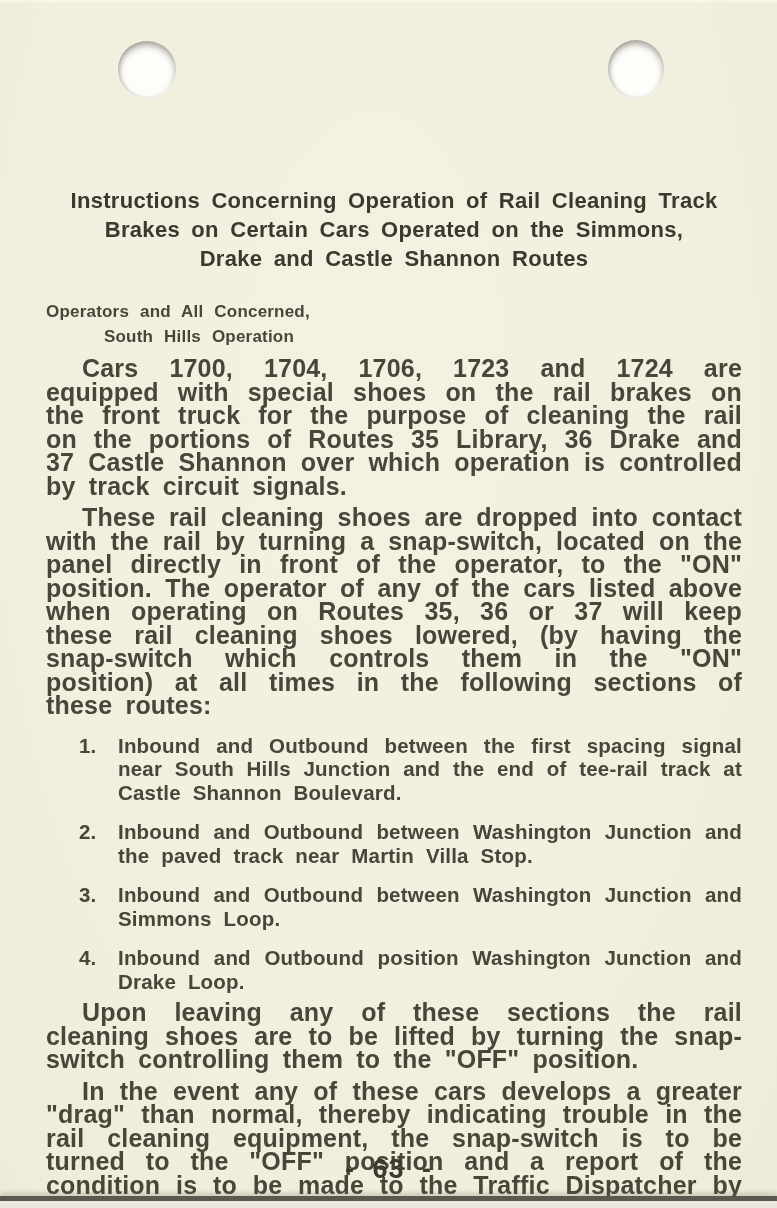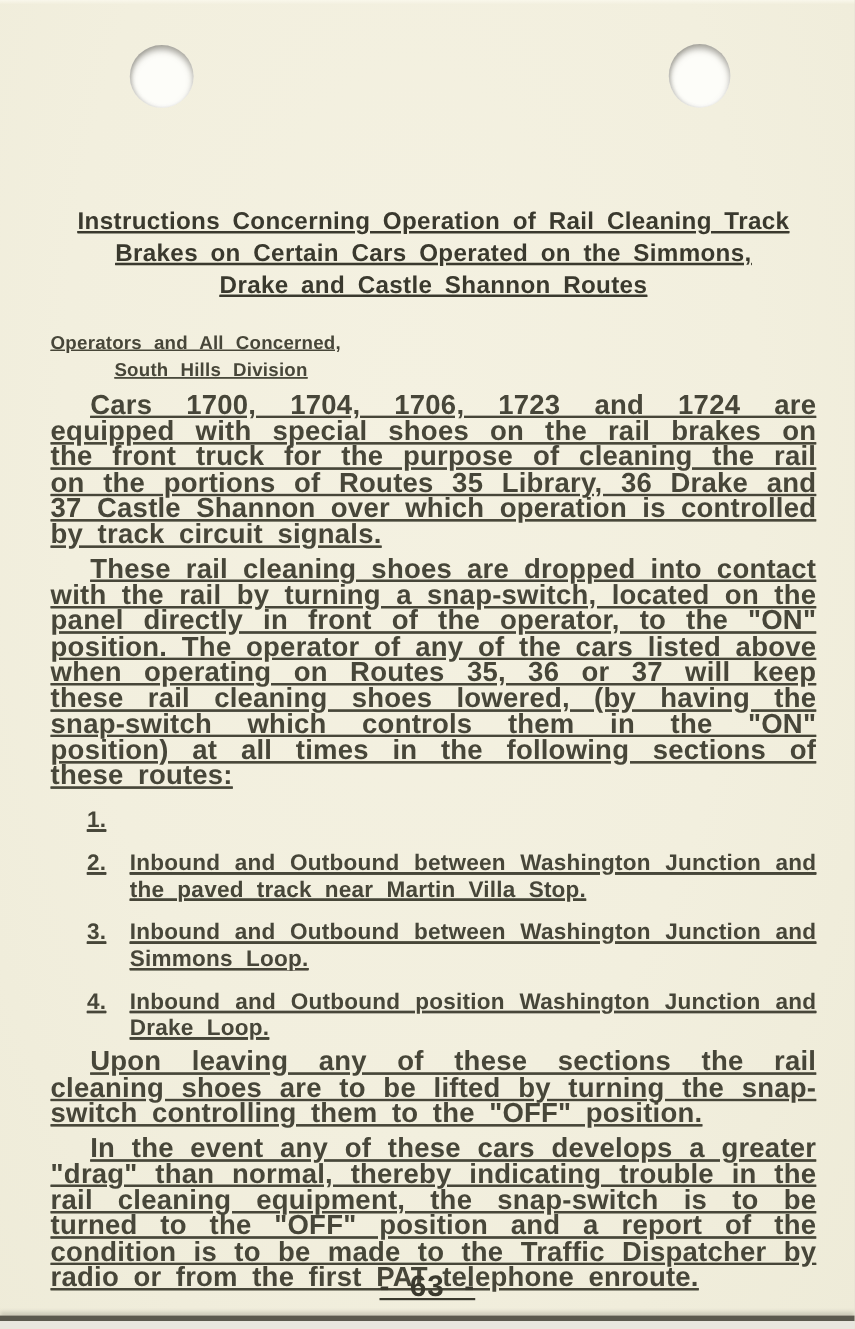--- a/index.html
+++ b/index.html
@@ -1,15 +1,15 @@
 <!DOCTYPE html>
 <html><head>
 <meta charset="utf-8">
 <style>
-  * { margin: 0; padding: 0; box-sizing: border-box; text-decoration: underline; }
+  * { margin: 0; padding: 0; box-sizing: border-box; }
   html, body { width: 777px; height: 1208px; }
   body {
     font-family: "Liberation Sans", "DejaVu Sans", sans-serif;
     background: #dddbd2;
   }
   .page {
     position: relative;
     width: 777px;
     height: 1208px;
     overflow: hidden;
@@ -120,30 +120,31 @@
   <div class="content">
 
     <div class="doc-title">
       <div>Instructions Concerning Operation of Rail Cleaning Track</div>
       <div>Brakes on Certain Cars Operated on the Simmons,</div>
       <div>Drake and Castle Shannon Routes</div>
     </div>
 
     <div class="salutation">
       <div class="line1">Operators and All Concerned,</div>
-      <div class="line2">South Hills Division</div>
+      <div class="line2">South Hills Operation</div>
     </div>
 
     <p class="para">Cars 1700, 1704, 1706, 1723 and 1724 are equipped with special shoes on the rail brakes on the front truck for the purpose of cleaning the rail on the portions of Routes 35 Library, 36 Drake and 37 Castle Shannon over which operation is controlled by track circuit signals.</p>
 
     <p class="para">These rail cleaning shoes are dropped into contact with the rail by turning a snap-switch, located on the panel directly in front of the operator, to the "ON" position. The operator of any of the cars listed above when operating on Routes 35, 36 or 37 will keep these rail cleaning shoes lowered, (by having the snap-switch which controls them in the "ON" position) at all times in the following sections of these routes:</p>
 
     <div class="rc-list">
       <div class="list-item">
         <span class="list-number">1.</span>
+        <span class="list-text">Inbound and Outbound between the first spacing signal near South Hills Junction and the end of tee-rail track at Castle Shannon Boulevard.</span>
       </div>
       <div class="list-item">
         <span class="list-number">2.</span>
         <span class="list-text">Inbound and Outbound between Washington Junction and the paved track near Martin Villa Stop.</span>
       </div>
       <div class="list-item">
         <span class="list-number">3.</span>
         <span class="list-text">Inbound and Outbound between Washington Junction and Simmons Loop.</span>
       </div>
       <div class="list-item">

